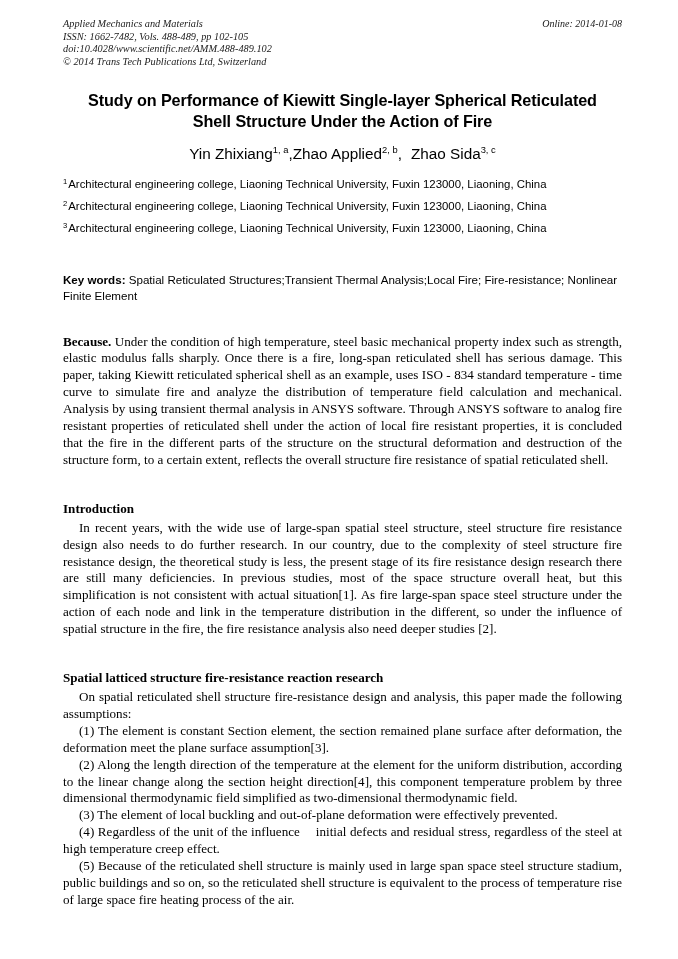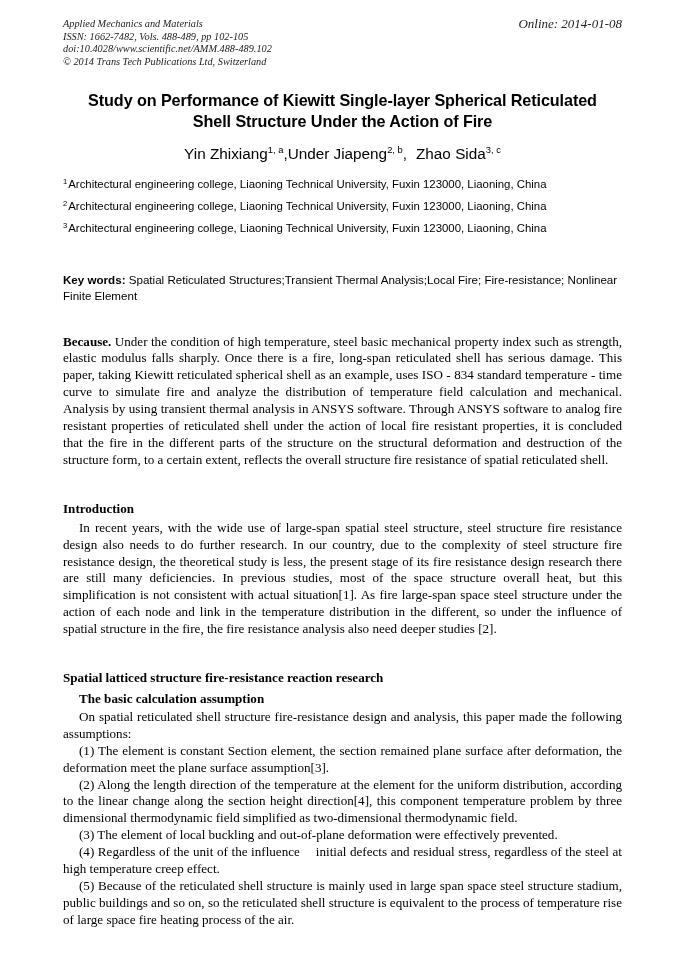--- a/index.html
+++ b/index.html
@@ -38,21 +38,21 @@
     line-height: 12.6px;
     color: #1a1a1a;
     margin-bottom: 22px;
   }
   .journal-header .hdr-line { white-space: nowrap; }
   .journal-header .online-date {
     position: absolute;
     right: 0;
     top: 0;
     font-style: italic;
-    font-size: 13px;
+    font-size: 10px;
   }
 
   
   .paper-title {
     font-family: "Liberation Sans", "DejaVu Sans", sans-serif;
     font-weight: bold;
     font-size: 16.2px;
     line-height: 21px;
     text-align: center;
     margin: 0 18px 12px 18px;
@@ -156,21 +156,21 @@
       <div class="hdr-line">Applied Mechanics and Materials</div>
       <div class="hdr-line">ISSN: 1662-7482, Vols. 488-489, pp 102-105</div>
       <div class="hdr-line">doi:10.4028/www.scientific.net/AMM.488-489.102</div>
       <div class="hdr-line">© 2014 Trans Tech Publications Ltd, Switzerland</div>
       <div class="online-date">Online: 2014-01-08</div>
     </div>
 
     <h1 class="paper-title">Study on Performance of Kiewitt Single-layer Spherical Reticulated Shell Structure Under the Action of Fire</h1>
 
     <div class="authors">
-      <span>Yin Zhixiang</span><sup>1, a</sup><span>,</span><span>Under Jiapeng</span><sup>2, b</sup><span>,</span><span class="gap"></span><span>Zhao Sida</span><sup>3, c</sup>
+      <span>Yin Zhixiang</span><sup>1, a</sup><span>,</span><span>Zhao Applied</span><sup>2, b</sup><span>,</span><span class="gap"></span><span>Zhao Sida</span><sup>3, c</sup>
     </div>
 
     <div class="affiliations">
       <div class="affil-line"><sup>1</sup><span>Architectural engineering college, Liaoning Technical University, Fuxin 123000, Liaoning, China</span></div>
       <div class="affil-line"><sup>2</sup><span>Architectural engineering college, Liaoning Technical University, Fuxin 123000, Liaoning, China</span></div>
       <div class="affil-line"><sup>3</sup><span>Architectural engineering college, Liaoning Technical University, Fuxin 123000, Liaoning, China</span></div>
     </div>
 
     <div class="keywords">
       <span class="kw-label">Key words:</span>
@@ -179,21 +179,20 @@
 
     <div class="abstract">
       <span class="ab-label">Because.</span>
       <span>Under the condition of high temperature, steel basic mechanical property index such as strength, elastic modulus falls sharply. Once there is a fire, long-span reticulated shell has serious damage. This paper, taking Kiewitt reticulated spherical shell as an example, uses ISO - 834 standard temperature - time curve to simulate fire and analyze the distribution of temperature field calculation and mechanical. Analysis by using transient thermal analysis in ANSYS software. Through ANSYS software to analog fire resistant properties of reticulated shell under the action of local fire resistant properties, it is concluded that the fire in the different parts of the structure on the structural deformation and destruction of the structure form, to a certain extent, reflects the overall structure fire resistance of spatial reticulated shell.</span>
     </div>
 
     <div class="section-heading">Introduction</div>
     <p class="body-para">In recent years, with the wide use of large-span spatial steel structure, steel structure fire resistance design also needs to do further research. In our country, due to the complexity of steel structure fire resistance design, the theoretical study is less, the present stage of its fire resistance design research there are still many deficiencies. In previous studies, most of the space structure overall heat, but this simplification is not consistent with actual situation[1]. As fire large-span space steel structure under the action of each node and link in the temperature distribution in the different, so under the influence of spatial structure in the fire, the fire resistance analysis also need deeper studies [2].</p>
 
     <div class="section-heading">Spatial latticed structure fire-resistance reaction research</div>
-    <div class="sub-heading">The basic calculation assumption</div>
     <p class="body-para">On spatial reticulated shell structure fire-resistance design and analysis, this paper made the following assumptions:</p>
     <p class="body-para">(1) The element is constant Section element, the section remained plane surface after deformation, the deformation meet the plane surface assumption[3].</p>
     <p class="body-para">(2) Along the length direction of the temperature at the element for the uniform distribution, according to the linear change along the section height direction[4], this component temperature problem by three dimensional thermodynamic field simplified as two-dimensional thermodynamic field.</p>
     <p class="body-para">(3) The element of local buckling and out-of-plane deformation were effectively prevented.</p>
     <p class="body-para"><span>(4) Regardless of the unit of the influence</span><span class="wide-gap"></span><span>initial defects and residual stress, regardless of the steel at high temperature creep effect.</span></p>
     <p class="body-para">(5) Because of the reticulated shell structure is mainly used in large span space steel structure stadium, public buildings and so on, so the reticulated shell structure is equivalent to the process of temperature rise of large space fire heating process of the air.</p>
 
   </div>
 </div>
 

